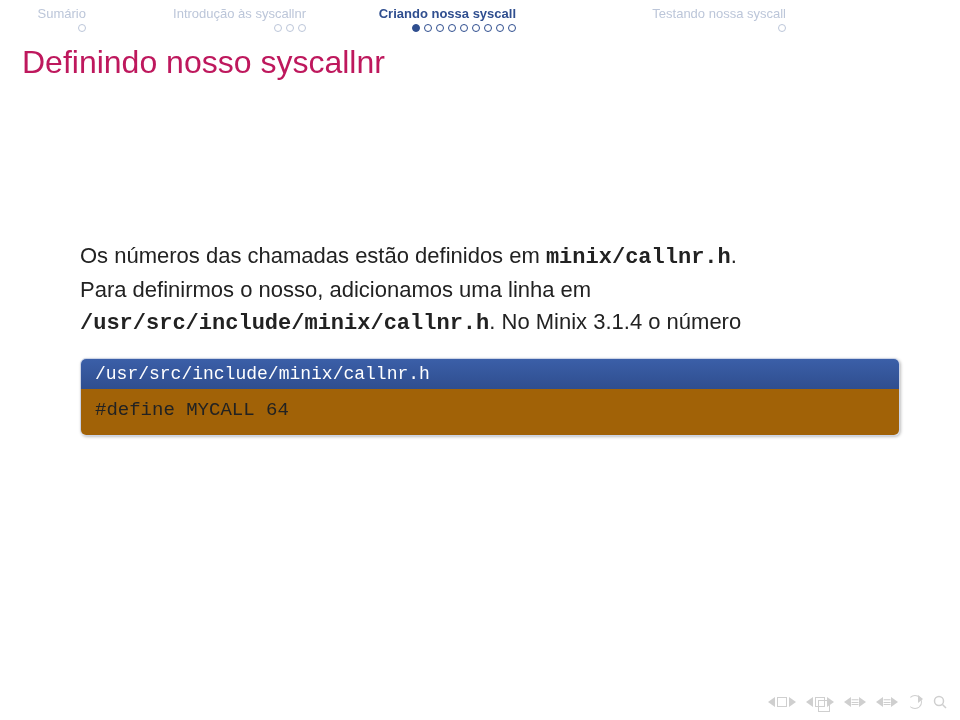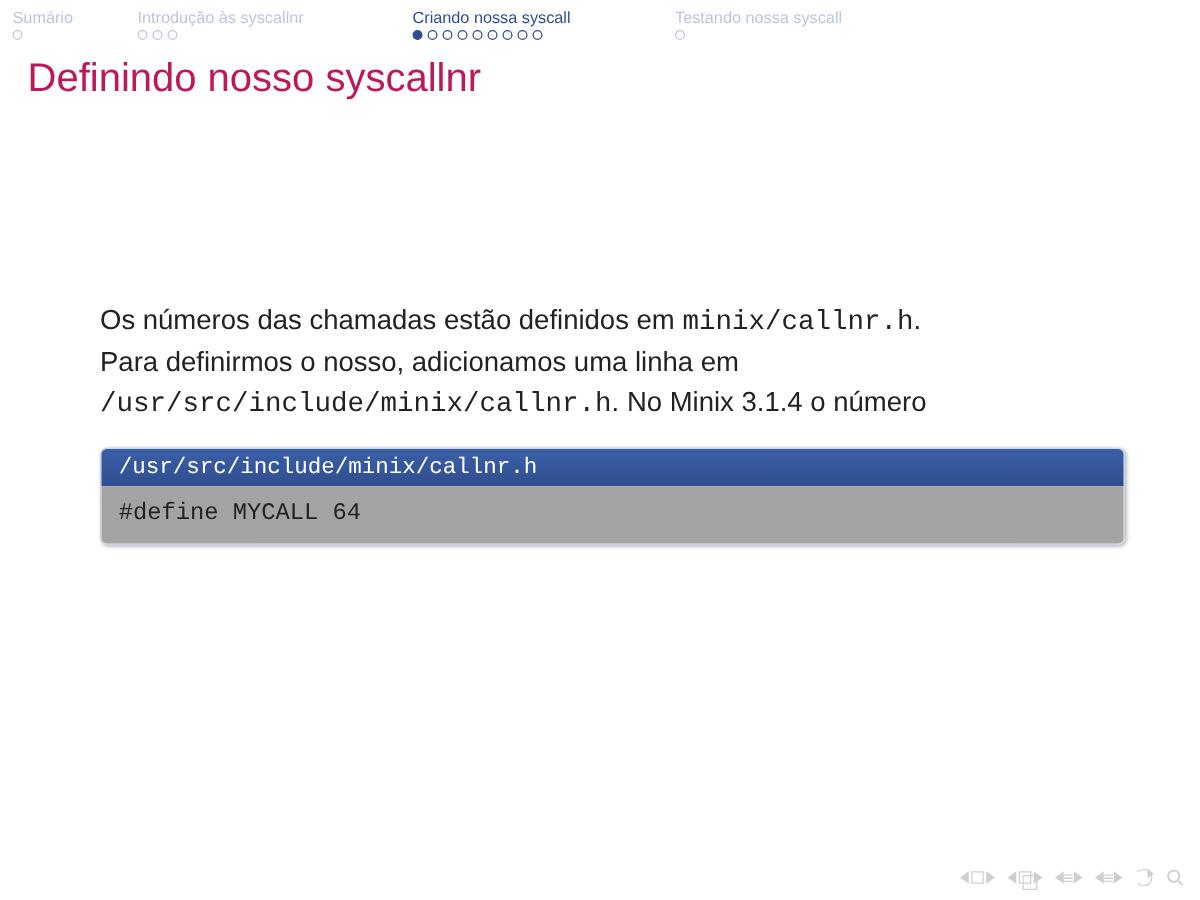--- a/index.html
+++ b/index.html
@@ -12,26 +12,26 @@
   }
   
   .nav {
     display: flex;
     padding: 6px 10px 0 10px;
     gap: 0;
   }
   .nav-col {
     display: flex;
     flex-direction: column;
-    align-items: flex-start;
+    align-items: flex-end;
     padding-right: 24px;
   }
   .nav-col:nth-child(1){ flex: 0 0 100px; }
   .nav-col:nth-child(2){ flex: 0 0 220px; }
-  .nav-col:nth-child(3){ flex: 0 0 210px; }
+  .nav-col:nth-child(3){ flex: 0 0 210px; font-weight: bold; }
   .nav-col:nth-child(4){ flex: 0 0 270px; }
   .nav-col:nth-child(5){ flex: 0 0 160px; }
   .nav-label {
     font-size: 13px;
     color: #bcc6d9;
     white-space: nowrap;
     margin-bottom: 3px;
   }
   .nav-label.active { color: #2f4e8f; }
   .dots { display: flex; gap: 4px; }
@@ -57,39 +57,39 @@
     position: absolute;
     top: 240px;
     left: 80px;
     right: 60px;
   }
   .body-text {
     font-size: 22px;
     color: #222;
     line-height: 1.45;
   }
-  .tt { font-family: "Courier New", monospace; }
+  .tt { font-family: "Courier New", monospace; font-weight: bold; }
 
   
   .block {
     margin-top: 18px;
     border-radius: 6px;
     overflow: hidden;
     box-shadow: 1px 1px 3px rgba(0,0,0,0.25);
     border: 1px solid #ccd4e6;
   }
   .block-title {
     background: linear-gradient(#3b5fa8, #2f4e8f);
     color: #fff;
     font-family: "Courier New", monospace;
     font-size: 18px;
     padding: 5px 14px;
   }
   .block-body {
-    background: #a3a3a3;
+    background: #a16207;
     font-family: "Courier New", monospace;
     font-size: 19px;
     color: #222;
     padding: 10px 14px 14px 14px;
   }
 
   
   .footer {
     position: absolute;
     bottom: 10px;

